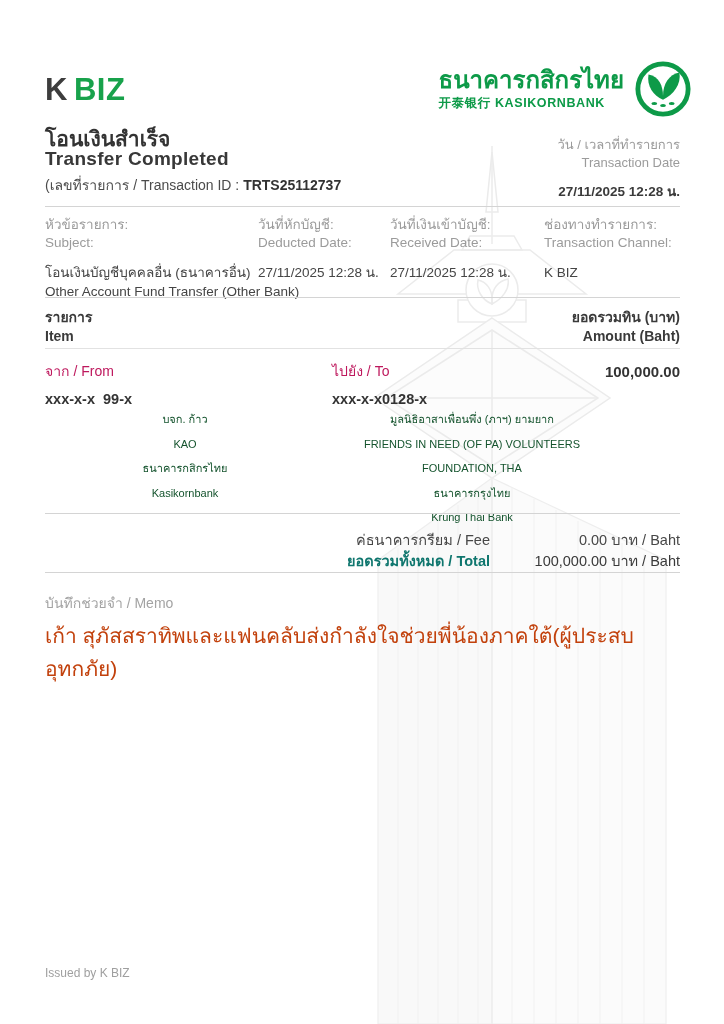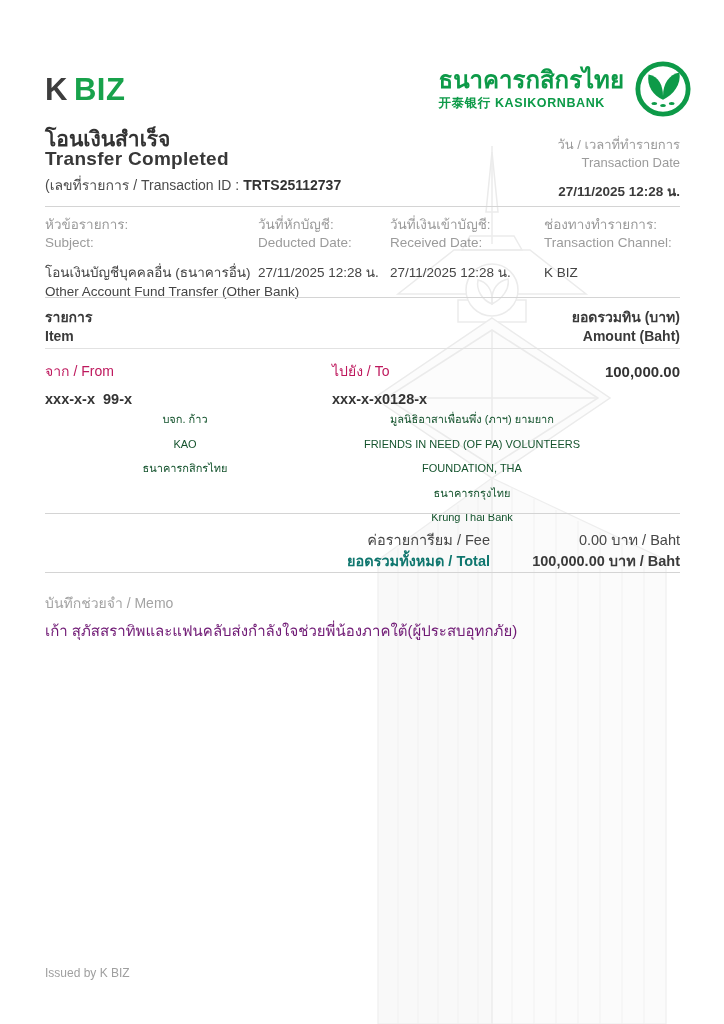--- a/index.html
+++ b/index.html
@@ -55,25 +55,25 @@
   .party .line { font-size:11px; color:#14532d; line-height:24.5px;text-align:center; }
   .party .line:first-of-type { margin-top:4px; }
   .from-col { left:45px; top:360px; }
   .to-col { left:332px; top:360px; }
   .amount { right:44px; top:363px; font-size:15px; font-weight:700; color:#333; }
 
   
   .fee-lbl   { right:234px; top:528px; font-size:14.5px; color:#474747; }
   .fee-val   { right:44px;  top:528px; font-size:14.5px; color:#474747; }
   .total-lbl { right:234px; top:549px; font-size:14.5px; font-weight:700; color:#0f766e; }
-  .total-val { right:44px;  top:549px; font-size:14.5px; font-weight:700; color:#3a3a3a; }
+  .total-val { right:44px;  top:549px; font-size:14.5px; font-weight:400; color:#3a3a3a; }
 
   
   .memo-lbl { left:45px; top:592px; font-size:14px; color:#a3a3a3; }
-  .memo-txt { left:45px; top:619px; right:60px; font-size:15px; color:#701a75; }
+  .memo-txt { left:45px; top:619px; right:60px; font-size:21px; color:#c2410c; }
 
   .footer { left:45px; top:966px; font-size:12px; color:#9f9f9f; }
 </style>
 </head>
 <body>
 
 <div class="page">
 
   <svg class="wm" width="724" height="1024" viewBox="0 0 724 1024">
     <g stroke="#ebebeb" fill="none" stroke-width="1.5">
@@ -180,37 +180,38 @@
   </div>
 
   <div class="rule light" style="top:348px"></div>
 
   <div class="layer party from-col">
     <div class="plbl">จาก / From</div>
     <div class="acct">xxx-x-x  99-x</div>
     <div class="line">บจก. ก้าว</div>
     <div class="line">KAO</div>
     <div class="line">ธนาคารกสิกรไทย</div>
+    <div class="line">Kasikornbank</div>
   </div>
 
   <div class="layer party to-col">
     <div class="plbl">ไปยัง / To</div>
     <div class="acct">xxx-x-x0128-x</div>
     <div class="line">มูลนิธิอาสาเพื่อนพึ่ง (ภาฯ) ยามยาก</div>
     <div class="line">FRIENDS IN NEED (OF PA) VOLUNTEERS</div>
     <div class="line">FOUNDATION, THA</div>
     <div class="line">ธนาคารกรุงไทย</div>
     <div class="line">Krung Thai Bank</div>
   </div>
 
   <div class="layer amount">100,000.00</div>
 
   <div class="rule" style="top:513px"></div>
 
-  <div class="layer fee-lbl">ค่อรายการียม / Fee</div>
+  <div class="layer fee-lbl">ค่ธนาคารกรียม / Fee</div>
   <div class="layer fee-val">0.00 บาท / Baht</div>
   <div class="layer total-lbl">ยอดรวมทั้งหมด / Total</div>
   <div class="layer total-val">100,000.00 บาท / Baht</div>
 
   <div class="rule" style="top:572px"></div>
 
   <div class="layer memo-lbl">บันทึกช่วยจำ / Memo</div>
   <div class="layer memo-txt">เก้า สุภัสสราทิพและแฟนคลับส่งกำลังใจช่วยพี่น้องภาคใต้(ผู้ประสบอุทกภัย)</div>
 
   <div class="layer footer">Issued by K BIZ</div>

